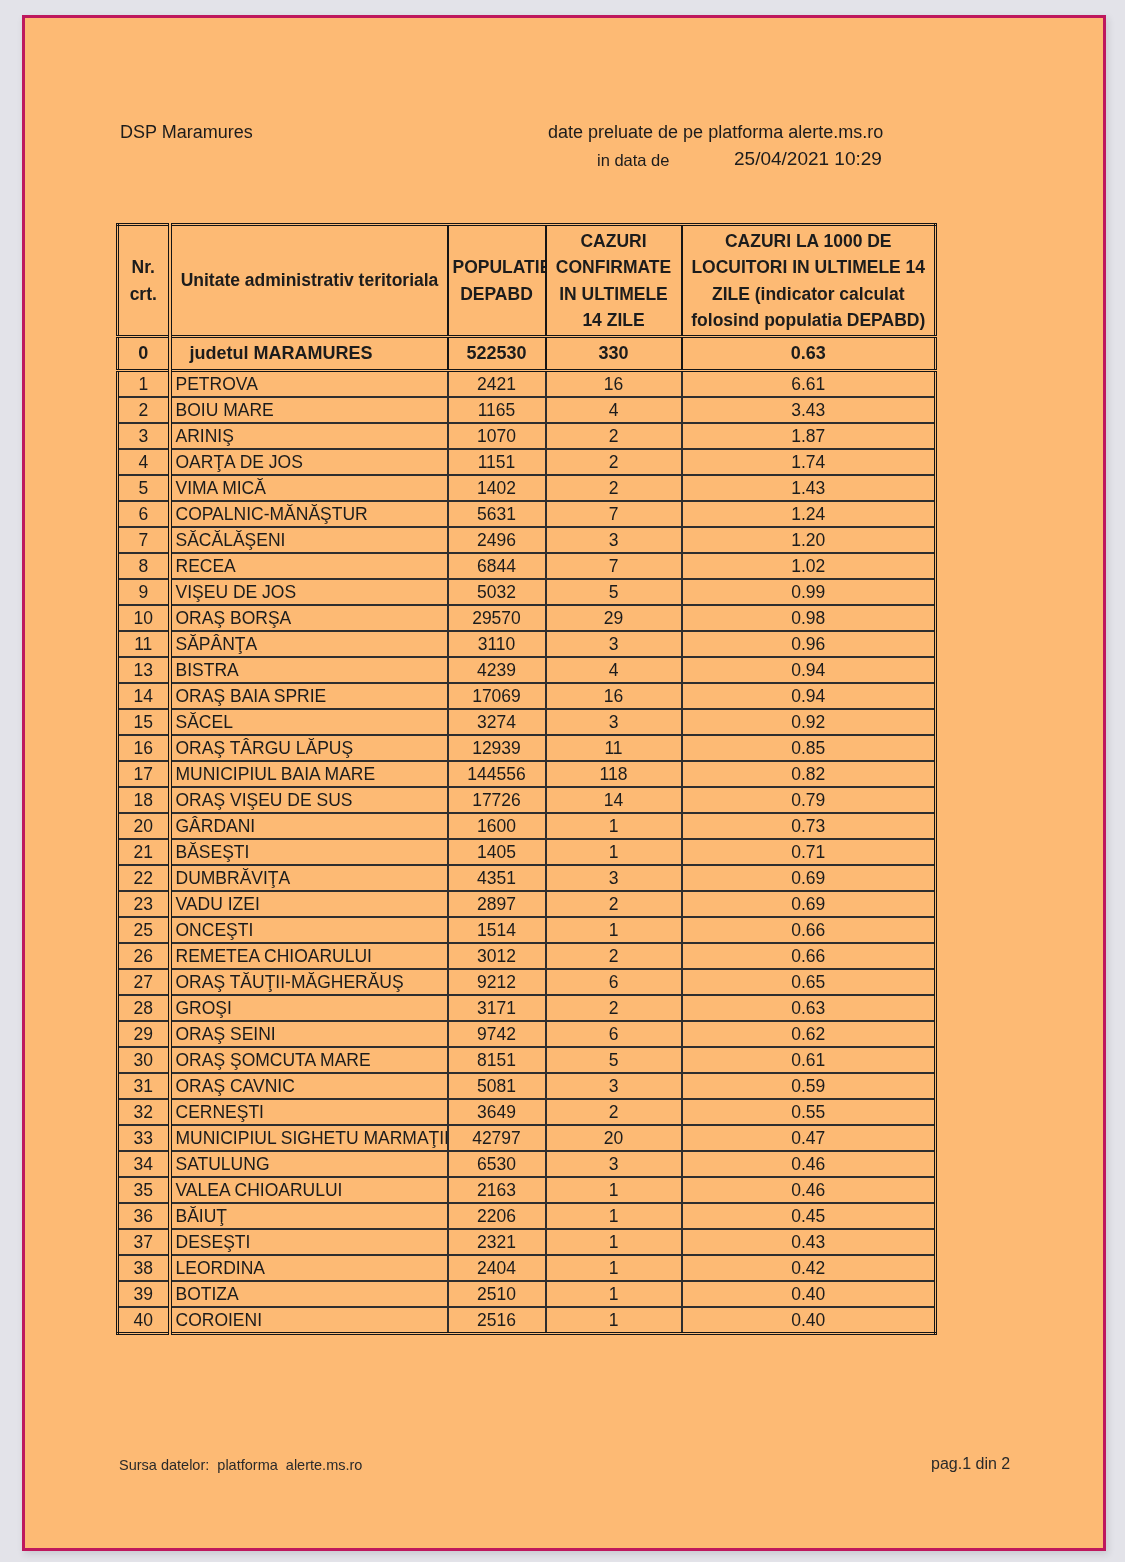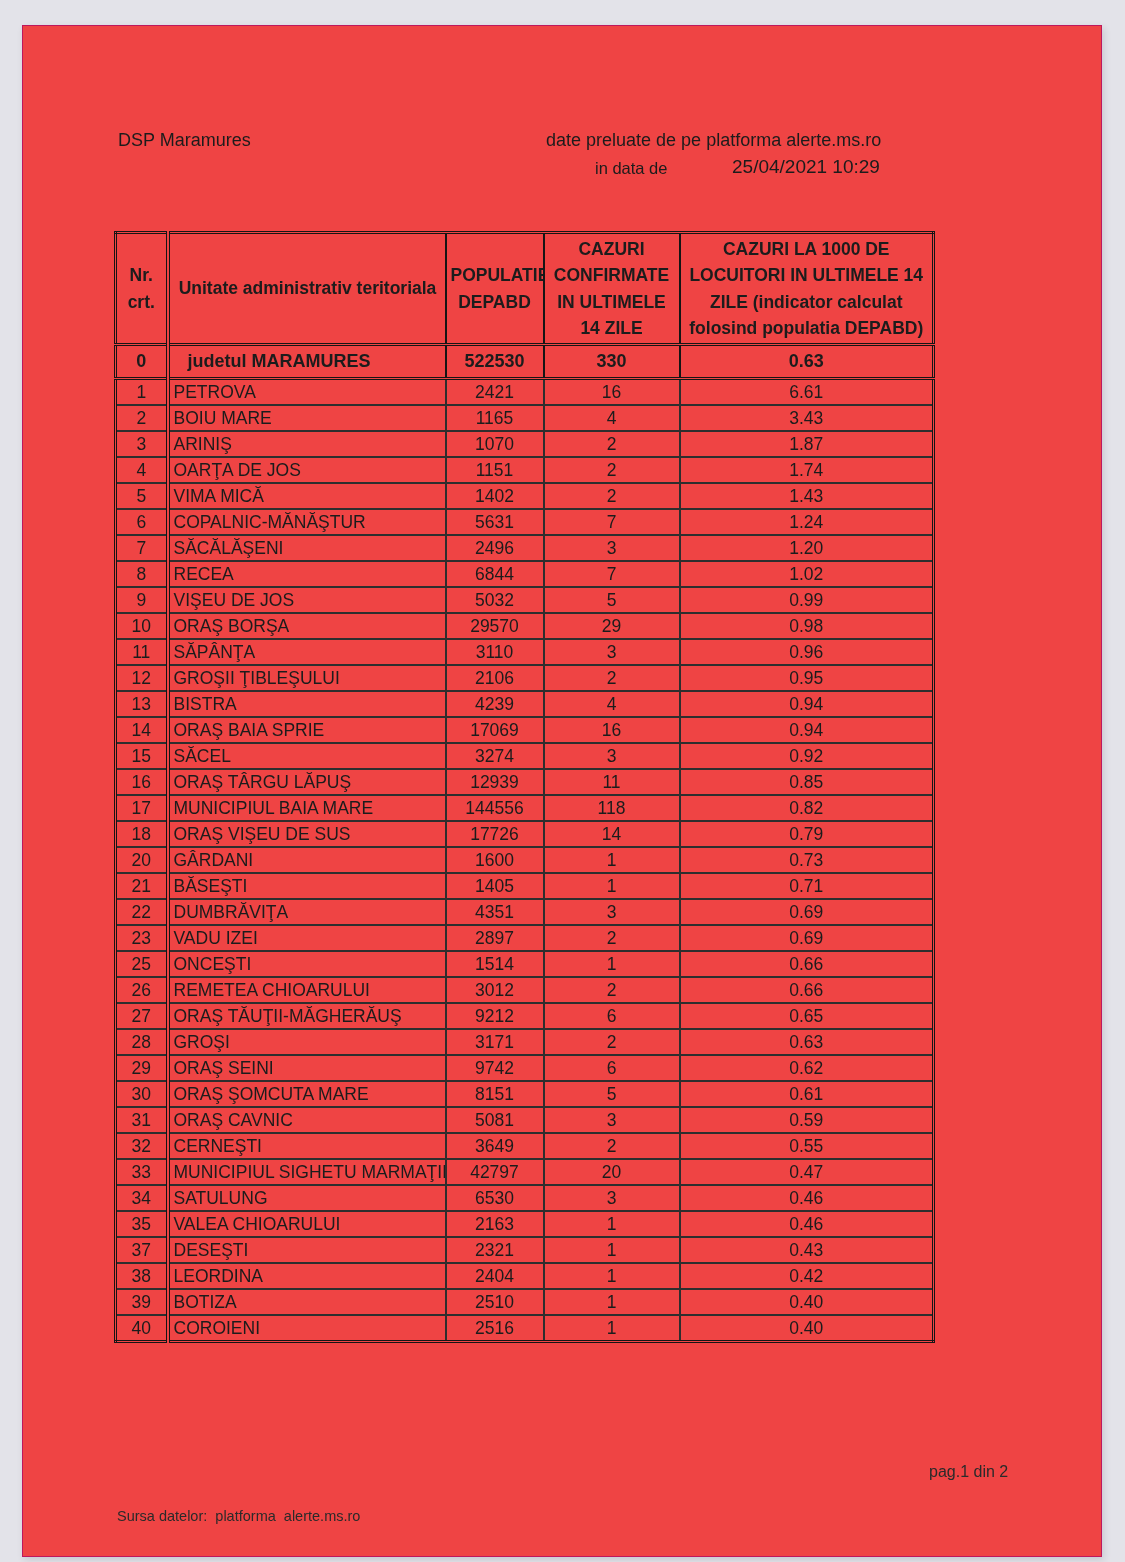--- a/index.html
+++ b/index.html
@@ -13,25 +13,25 @@
   }
   .canvas {
     position: relative;
     width: 1125px;
     height: 1562px;
     overflow: hidden;
   }
   .page {
     position: absolute;
     left: 22px;
-    top: 25px;
+    top: 15px;
     width: 1078px;
     height: 1530px;
-    background: #ef4444;
-    border: 1px solid #be185d;
+    background: #fdba74;
+    border: 3px solid #be185d;
     box-shadow: 2px 3px 7px rgba(40,40,60,0.14);
   }
   
   .org-title   { position: absolute; left: 95px;  top: 104px; font-size: 18px; }
   .source-line { position: absolute; left: 523px; top: 104px; font-size: 18px; }
   .date-label  { position: absolute; left: 572px; top: 133px; font-size: 16.5px; }
   .date-value  { position: absolute; left: 709px; top: 130px; font-size: 19px; text-align: center; }
   
   table.report {
     position: absolute;
@@ -73,21 +73,21 @@
     height: 24px;
     padding: 0 4px;
   }
   td.c0, tbody.summary td.c0 { text-align: center; padding: 0; }
   td.c1 { text-align: left; white-space: nowrap; overflow: hidden; padding-left: 18px; }
   td.c2, td.c3, td.c4 { text-align: center; }
   th:first-child,
   tbody.summary td.c0,
   tbody.data td.c0 { border-right: 4px double #151515; }
   
-  .footer-source { position: absolute; left: 94px; top: 1439px; font-size: 14.5px; white-space: pre; color: #2a2a2a; margin-top: 43px; }
+  .footer-source { position: absolute; left: 94px; top: 1439px; font-size: 14.5px; white-space: pre; color: #2a2a2a; }
   .footer-page   { position: absolute; left: 906px; top: 1437px; font-size: 16px; color: #2a2a2a; }
 </style>
 </head>
 <body>
 
 <div class="canvas">
   <div class="page">
 
     <span class="org-title">DSP Maramures</span>
     <span class="source-line">date preluate de pe platforma alerte.ms.ro</span>
@@ -192,27 +192,20 @@
             <td class="c4">0.98</td>
           </tr>
           <tr>
             <td class="c0">11</td>
             <td class="c1">SĂPÂNŢA</td>
             <td class="c2">3110</td>
             <td class="c3">3</td>
             <td class="c4">0.96</td>
           </tr>
           <tr>
-            <td class="c0">12</td>
-            <td class="c1">GROŞII ŢIBLEŞULUI</td>
-            <td class="c2">2106</td>
-            <td class="c3">2</td>
-            <td class="c4">0.95</td>
-          </tr>
-          <tr>
             <td class="c0">13</td>
             <td class="c1">BISTRA</td>
             <td class="c2">4239</td>
             <td class="c3">4</td>
             <td class="c4">0.94</td>
           </tr>
           <tr>
             <td class="c0">14</td>
             <td class="c1">ORAŞ BAIA SPRIE</td>
             <td class="c2">17069</td>
@@ -346,20 +339,27 @@
             <td class="c4">0.46</td>
           </tr>
           <tr>
             <td class="c0">35</td>
             <td class="c1">VALEA CHIOARULUI</td>
             <td class="c2">2163</td>
             <td class="c3">1</td>
             <td class="c4">0.46</td>
           </tr>
           <tr>
+            <td class="c0">36</td>
+            <td class="c1">BĂIUŢ</td>
+            <td class="c2">2206</td>
+            <td class="c3">1</td>
+            <td class="c4">0.45</td>
+          </tr>
+          <tr>
             <td class="c0">37</td>
             <td class="c1">DESEŞTI</td>
             <td class="c2">2321</td>
             <td class="c3">1</td>
             <td class="c4">0.43</td>
           </tr>
           <tr>
             <td class="c0">38</td>
             <td class="c1">LEORDINA</td>
             <td class="c2">2404</td>

